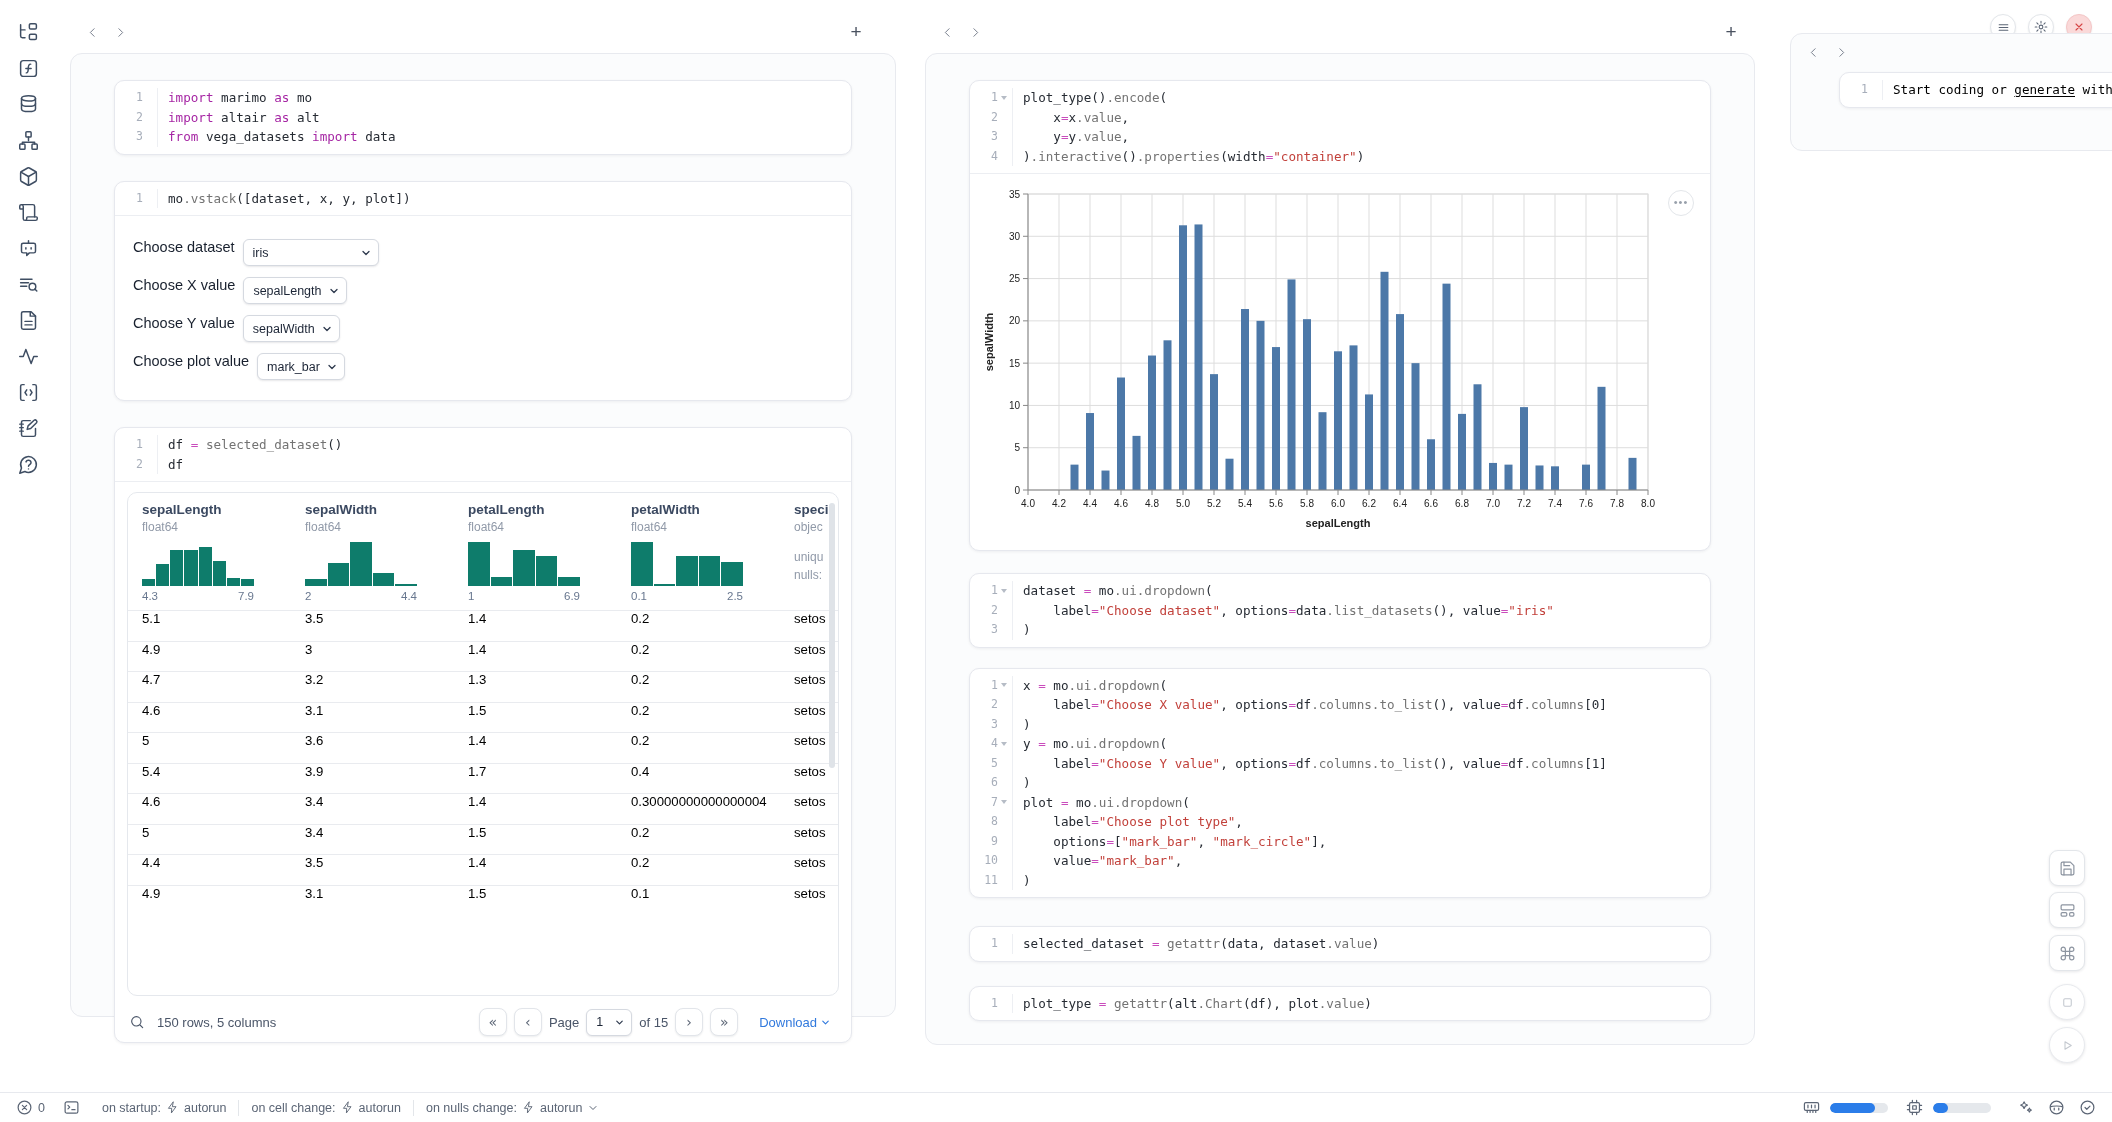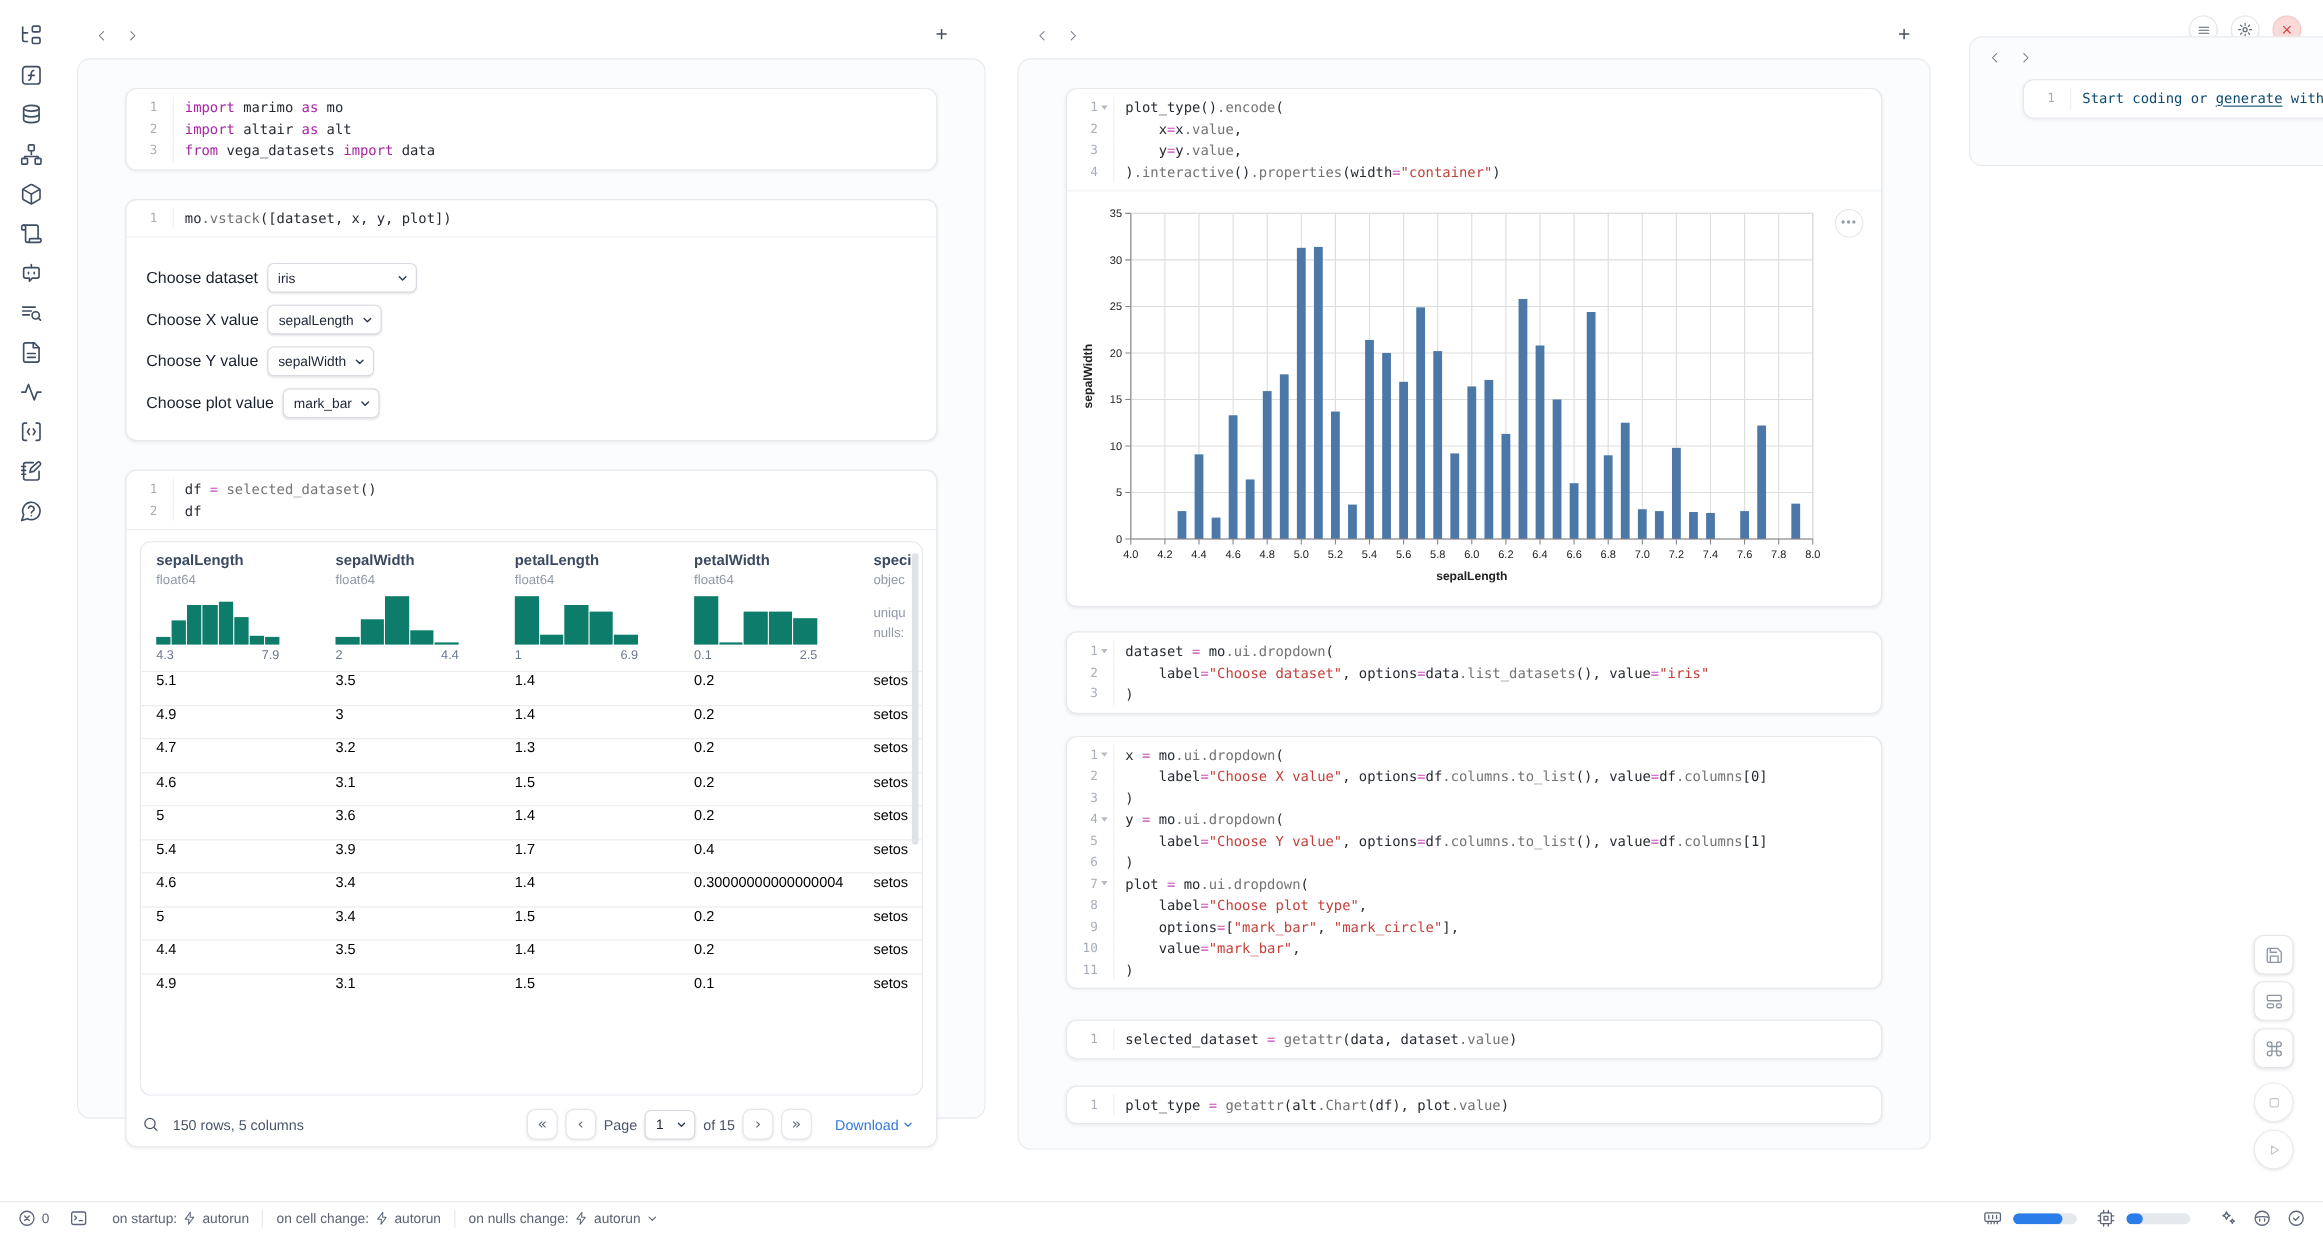--- a/index.html
+++ b/index.html
@@ -24,21 +24,21 @@
   .cl{display:flex}
   .ln{width:24px;text-align:right;color:#a7aeba;font-size:11.5px;flex:none;font-family:"DejaVu Sans Mono",monospace}
   .fold{width:12px;flex:none;display:flex;align-items:center;justify-content:center}
   .fold.has::after{content:"";width:0;height:0;border-left:3.5px solid transparent;
         border-right:3.5px solid transparent;border-top:4.5px solid #b6bcc6}
   .cd{border-left:1px solid #edeff3;padding-left:10px;margin-left:2px;white-space:pre;color:#262b33}
   .tk-kw{color:#a626a4}.tk-fn{color:#737373}.tk-st{color:#c2413b}.tk-op{color:#c94cbc}.tk-pl{color:#262b33}
   .out{border-top:1px solid #eceef2}
   
   .form{padding:12px 18px 20px}
-  .frow{display:flex;align-items:center;margin-top:11px;font-size:14.5px;color:#18202e}
+  .frow{display:flex;align-items:flex-start;margin-top:11px;font-size:14.5px;color:#18202e}
   .frow label{margin-right:8px}
   .sel{position:relative;display:inline-flex;align-items:center}
   .sel select{appearance:none;-webkit-appearance:none;border:1px solid #d5d9e0;border-radius:6px;background:#fff;
       box-shadow:0 1px 2px rgba(16,24,40,.1);font-size:12.5px;color:#1c2536;height:27px;
       padding:2px 24px 2px 9px;font-family:"Liberation Sans",sans-serif}
   .sel .caret{position:absolute;right:7px;pointer-events:none;color:#2e3a4e;display:flex}
   .w-lg select{width:136px}
   
   .dftable{margin:10px 12px 0;border:1px solid #e5e8ed;border-radius:10px;height:502px;position:relative;
            overflow:hidden;background:#fff}
@@ -65,21 +65,21 @@
   .chart-out{padding:8px 0 12px 12px;position:relative}
   svg.chart text{font-family:"Liberation Sans",sans-serif}
   .vegabtn{position:absolute;top:16px;right:16px;width:26px;height:26px;border-radius:50%;
       border:1px solid #e3e6ea;background:#fff;color:#98a0ab;display:flex;align-items:center;
       justify-content:center;font-size:11px;letter-spacing:1px;cursor:pointer;padding-bottom:4px}
   
   .circbtn{position:absolute;width:26px;height:26px;border-radius:50%;background:#fff;
       border:1px solid #e3e6ea;box-shadow:0 1px 2px rgba(16,24,40,.08);display:flex;align-items:center;
       justify-content:center;color:#5b6575;cursor:pointer;padding:0}
   .circbtn.red{background:#fad9d9;border-color:#f5c6c6;color:#d64545}
-  .ph{color:#0c4a6e}
+  .ph{color:#000000}
   .ph u{text-underline-offset:2px}
   
   .fab{position:absolute;width:36px;height:36px;background:#fff;border:1px solid #e3e6ea;border-radius:9px;
       box-shadow:0 1px 3px rgba(16,24,40,.1);display:flex;align-items:center;justify-content:center;
       color:#8d95a1;cursor:pointer;padding:0}
   .fab.round{border-radius:50%;color:#c3c8cf;border-color:#e8eaee}
   
   .statusbar{position:absolute;left:0;right:0;bottom:0;height:30px;border-top:1px solid #e7e9ee;background:#fff;
       display:flex;align-items:center;padding:0 16px;box-sizing:border-box;color:#5b6575;font-size:12.5px}
   .sgroup{display:flex;align-items:center;gap:5px}

